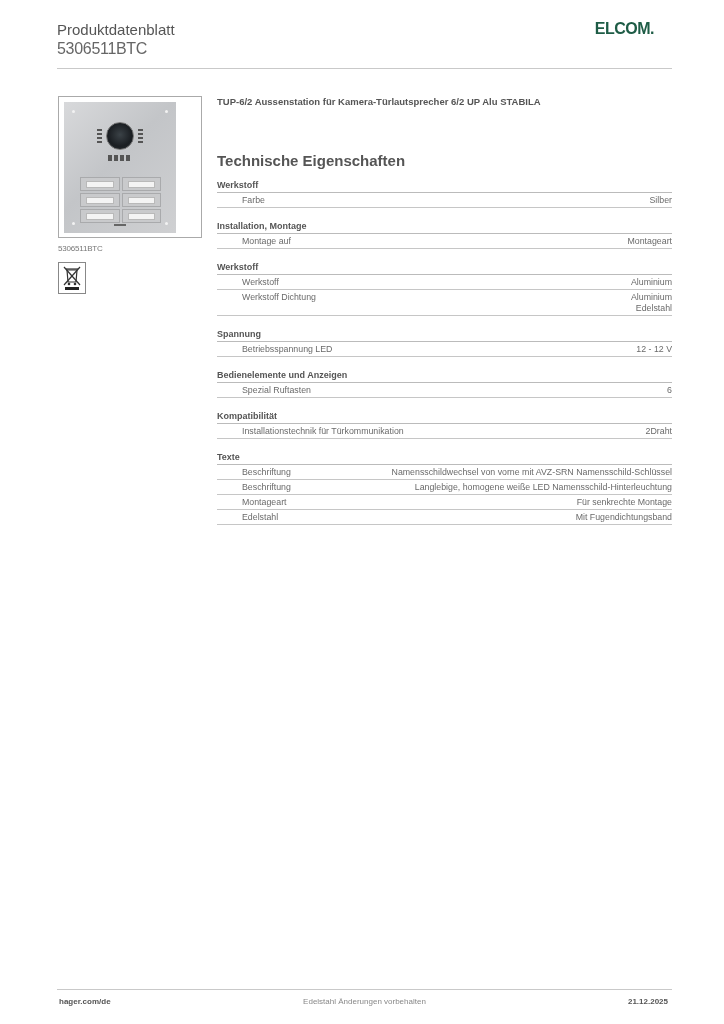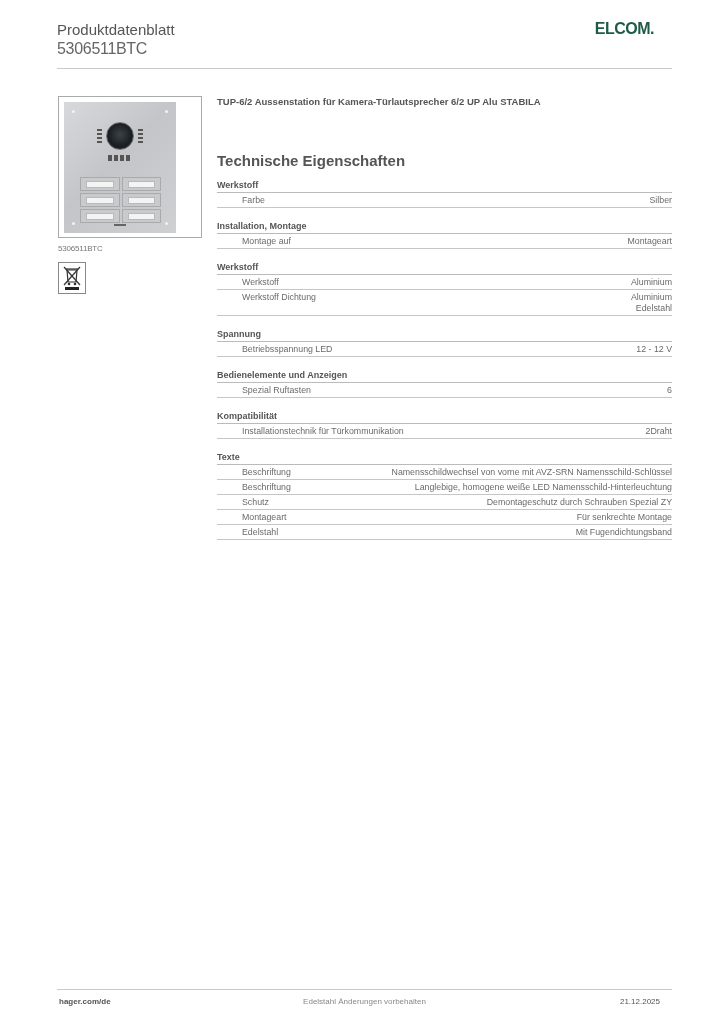--- a/index.html
+++ b/index.html
@@ -34,21 +34,21 @@
     .group-title { font-size: 9px; font-weight: bold; color: #555; line-height: 11px; padding-bottom: 1px; border-bottom: 1px solid #bbb; }
     .row { display: flex; justify-content: space-between; font-size: 8.8px; color: #6a6a6a; line-height: 11px; padding: 1.5px 0; border-bottom: 1px solid #c6c6c6; }
     .row .label { flex: 0 0 auto; white-space: nowrap; margin-left: 25px; }
     .row .value { text-align: right; max-width: 300px; }
     .group-texte .row .value { max-width: 300px; }
 
     .footer-rule { position: absolute; left: 57px; top: 989px; width: 615px; height: 1px; background: #c9c9c9; }
     .footer { position: absolute; left: 57px; top: 997px; width: 615px; font-size: 8px; }
     .footer-left { position: absolute; left: 2px; font-weight: bold; color: #555; }
     .footer-center { position: absolute; left: 0; right: 0; text-align: center; color: #888; }
-    .footer-right { position: absolute; right: 12px; font-weight: normal; color: #555; margin-left: 12px; }
+    .footer-right { position: absolute; right: 4px; font-weight: bold; color: #555; margin-left: 12px; }
   </style>
 </head>
 <body>
 
 <div class="header">
   <div class="doc-title">Produktdatenblatt</div>
   <div class="doc-number">5306511BTC</div>
   <div class="brand-logo">ELCOM.</div>
 </div>
 <div class="header-rule"></div>
@@ -141,24 +141,20 @@
         <div class="group-title">Texte</div>
         <div class="row">
           <span class="label">Beschriftung</span>
           <span class="value">Namensschildwechsel von vorne mit AVZ-SRN Namensschild-Schlüssel</span>
         </div>
         <div class="row">
           <span class="label">Beschriftung</span>
           <span class="value">Langlebige, homogene weiße LED Namensschild-Hinterleuchtung</span>
         </div>
         <div class="row">
-          <span class="label">Schutz</span>
-          <span class="value">Demontageschutz durch Schrauben Spezial ZY</span>
-        </div>
-        <div class="row">
           <span class="label">Montageart</span>
           <span class="value">Für senkrechte Montage</span>
         </div>
         <div class="row">
           <span class="label">Edelstahl</span>
           <span class="value">Mit Fugendichtungsband</span>
         </div>
       </div>
     </div>
 </div>

